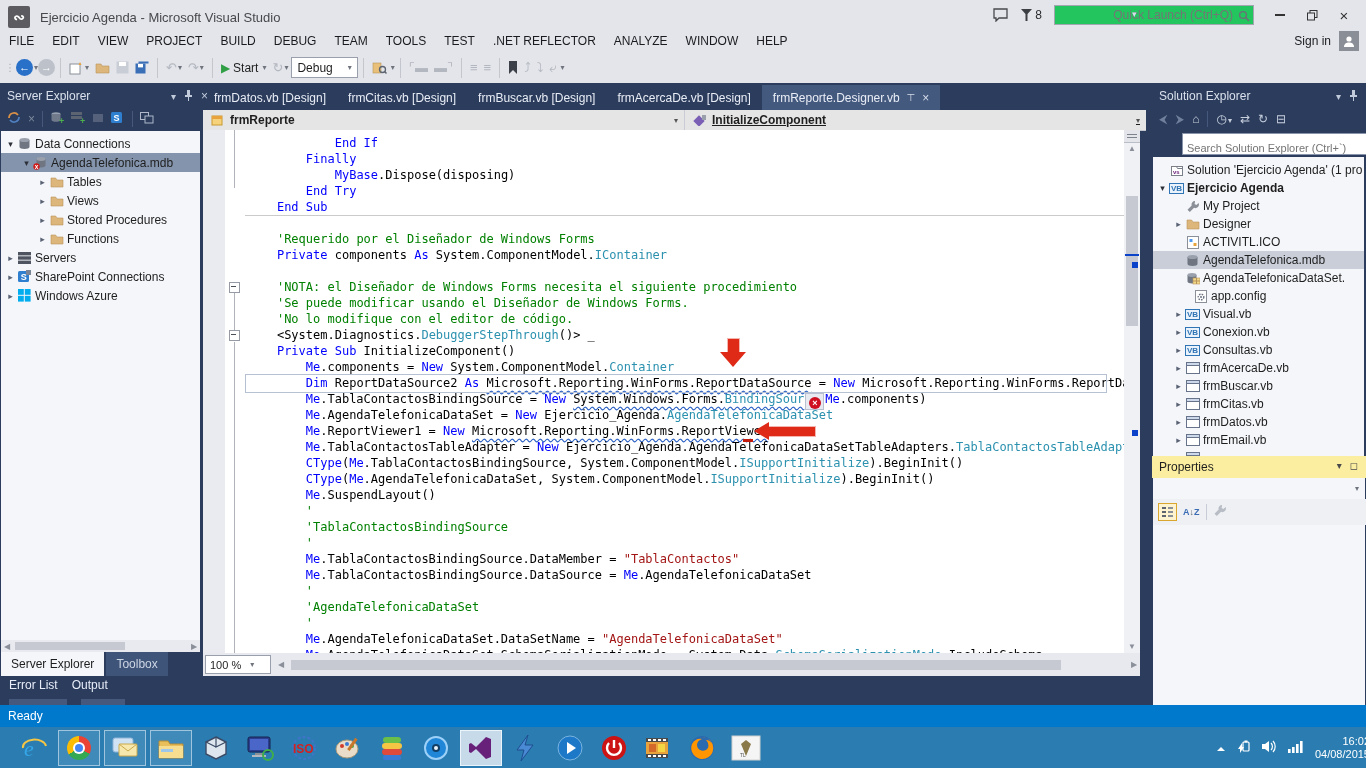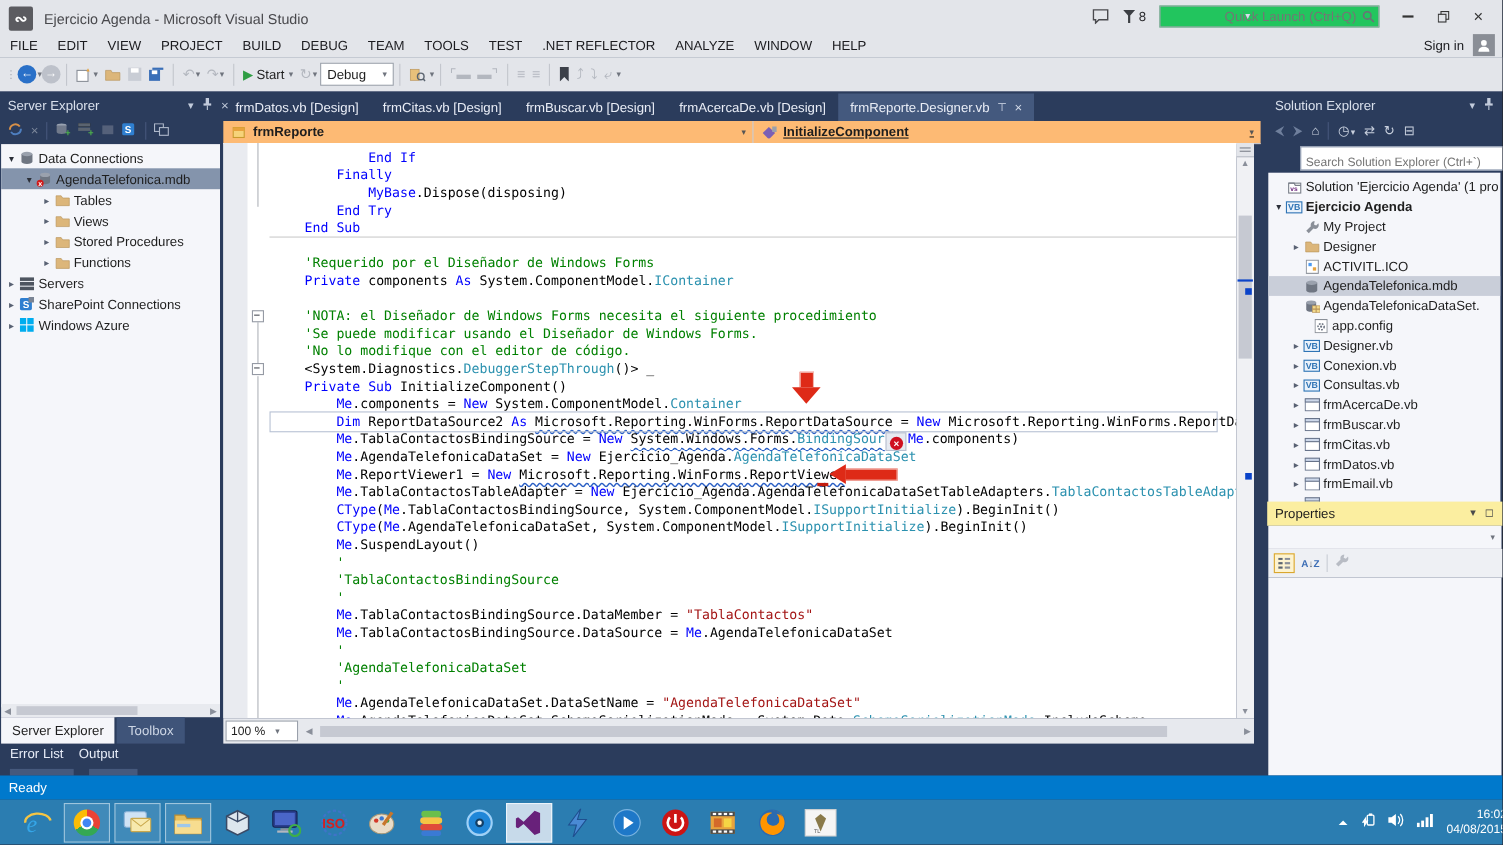--- a/index.html
+++ b/index.html
@@ -46,21 +46,21 @@
   .hscroll{position:absolute;background:#e8eaef;display:flex;align-items:center;}
   .scr-arrow{width:12px;text-align:center;font-size:8px;color:#8a8f9a;flex:none;}
   .scr-track{flex:1;height:100%;position:relative;}
   .scr-thumb{position:absolute;background:#c6c9d2;border-radius:0;}
   
   .tabstrip{position:absolute;left:203px;top:85px;width:943px;height:25px;display:flex;align-items:stretch;font-size:12px;}
   .dtab{padding:0 11px;display:flex;align-items:center;gap:7px;color:#e9edf6;}
   .dtab.active{background:#44597e;}
   .dtab .pinx{font-size:10px;color:#d7deeb;}
   .doc-dd{position:absolute;right:5px;top:9px;color:#d7deeb;font-size:9px;}
-  .navbar{position:absolute;left:203px;top:110px;width:943px;height:20px;background:#fdba74;border-bottom:1px solid #c3c6cf;display:flex;font-size:12px;align-items:flex-start;}
+  .navbar{position:absolute;left:203px;top:110px;width:943px;height:20px;background:#e5e5e5;border-bottom:1px solid #c3c6cf;display:flex;font-size:12px;align-items:flex-start;}
   .nb-sec{display:flex;align-items:center;height:100%;}
   .nb-dd{font-size:8px;color:#555;margin-left:auto;margin-right:6px;}
   #code{position:absolute;left:203px;top:130px;width:921px;height:523px;background:#fff;overflow:hidden;}
   .margin-strip{position:absolute;left:0;top:0;width:22px;height:523px;background:#e9ebf0;}
   .code-lines{position:absolute;left:0;top:0;width:100%;padding-top:5px;}
   .code-line{height:16px;line-height:16px;white-space:pre;font-family:"DejaVu Sans Mono","Liberation Mono",monospace;
              font-size:12px;color:#000;padding-left:45px;position:relative;}
   .tk-k{color:#0101fd}.tk-t{color:#2b91af}.tk-c{color:#008000}.tk-s{color:#a31515}
   .wavy{text-decoration:underline;text-decoration-style:wavy;text-decoration-color:#2a5fc4;text-underline-offset:3px;}
   .fold-box{position:absolute;left:26px;top:3px;width:9px;height:9px;border:1px solid #959aa4;background:#fff;}
@@ -629,21 +629,21 @@
             <circle cx="6" cy="7" r="1" fill="#6b7280"></circle>
           </svg>
         </span>
         <span class="tlabel">app.config</span>
       </div>
       <div class="trow" style="height: 18px; padding-left: 20px;">
         <span class="arrow">▸</span>
         <span class="ticon">
           <span class="vbbadge">VB</span>
         </span>
-        <span class="tlabel">Designer.vb</span>
+        <span class="tlabel">Visual.vb</span>
       </div>
       <div class="trow" style="height: 18px; padding-left: 20px;">
         <span class="arrow">▸</span>
         <span class="ticon">
           <span class="vbbadge">VB</span>
         </span>
         <span class="tlabel">Conexion.vb</span>
       </div>
       <div class="trow" style="height: 18px; padding-left: 20px;">
         <span class="arrow">▸</span>

